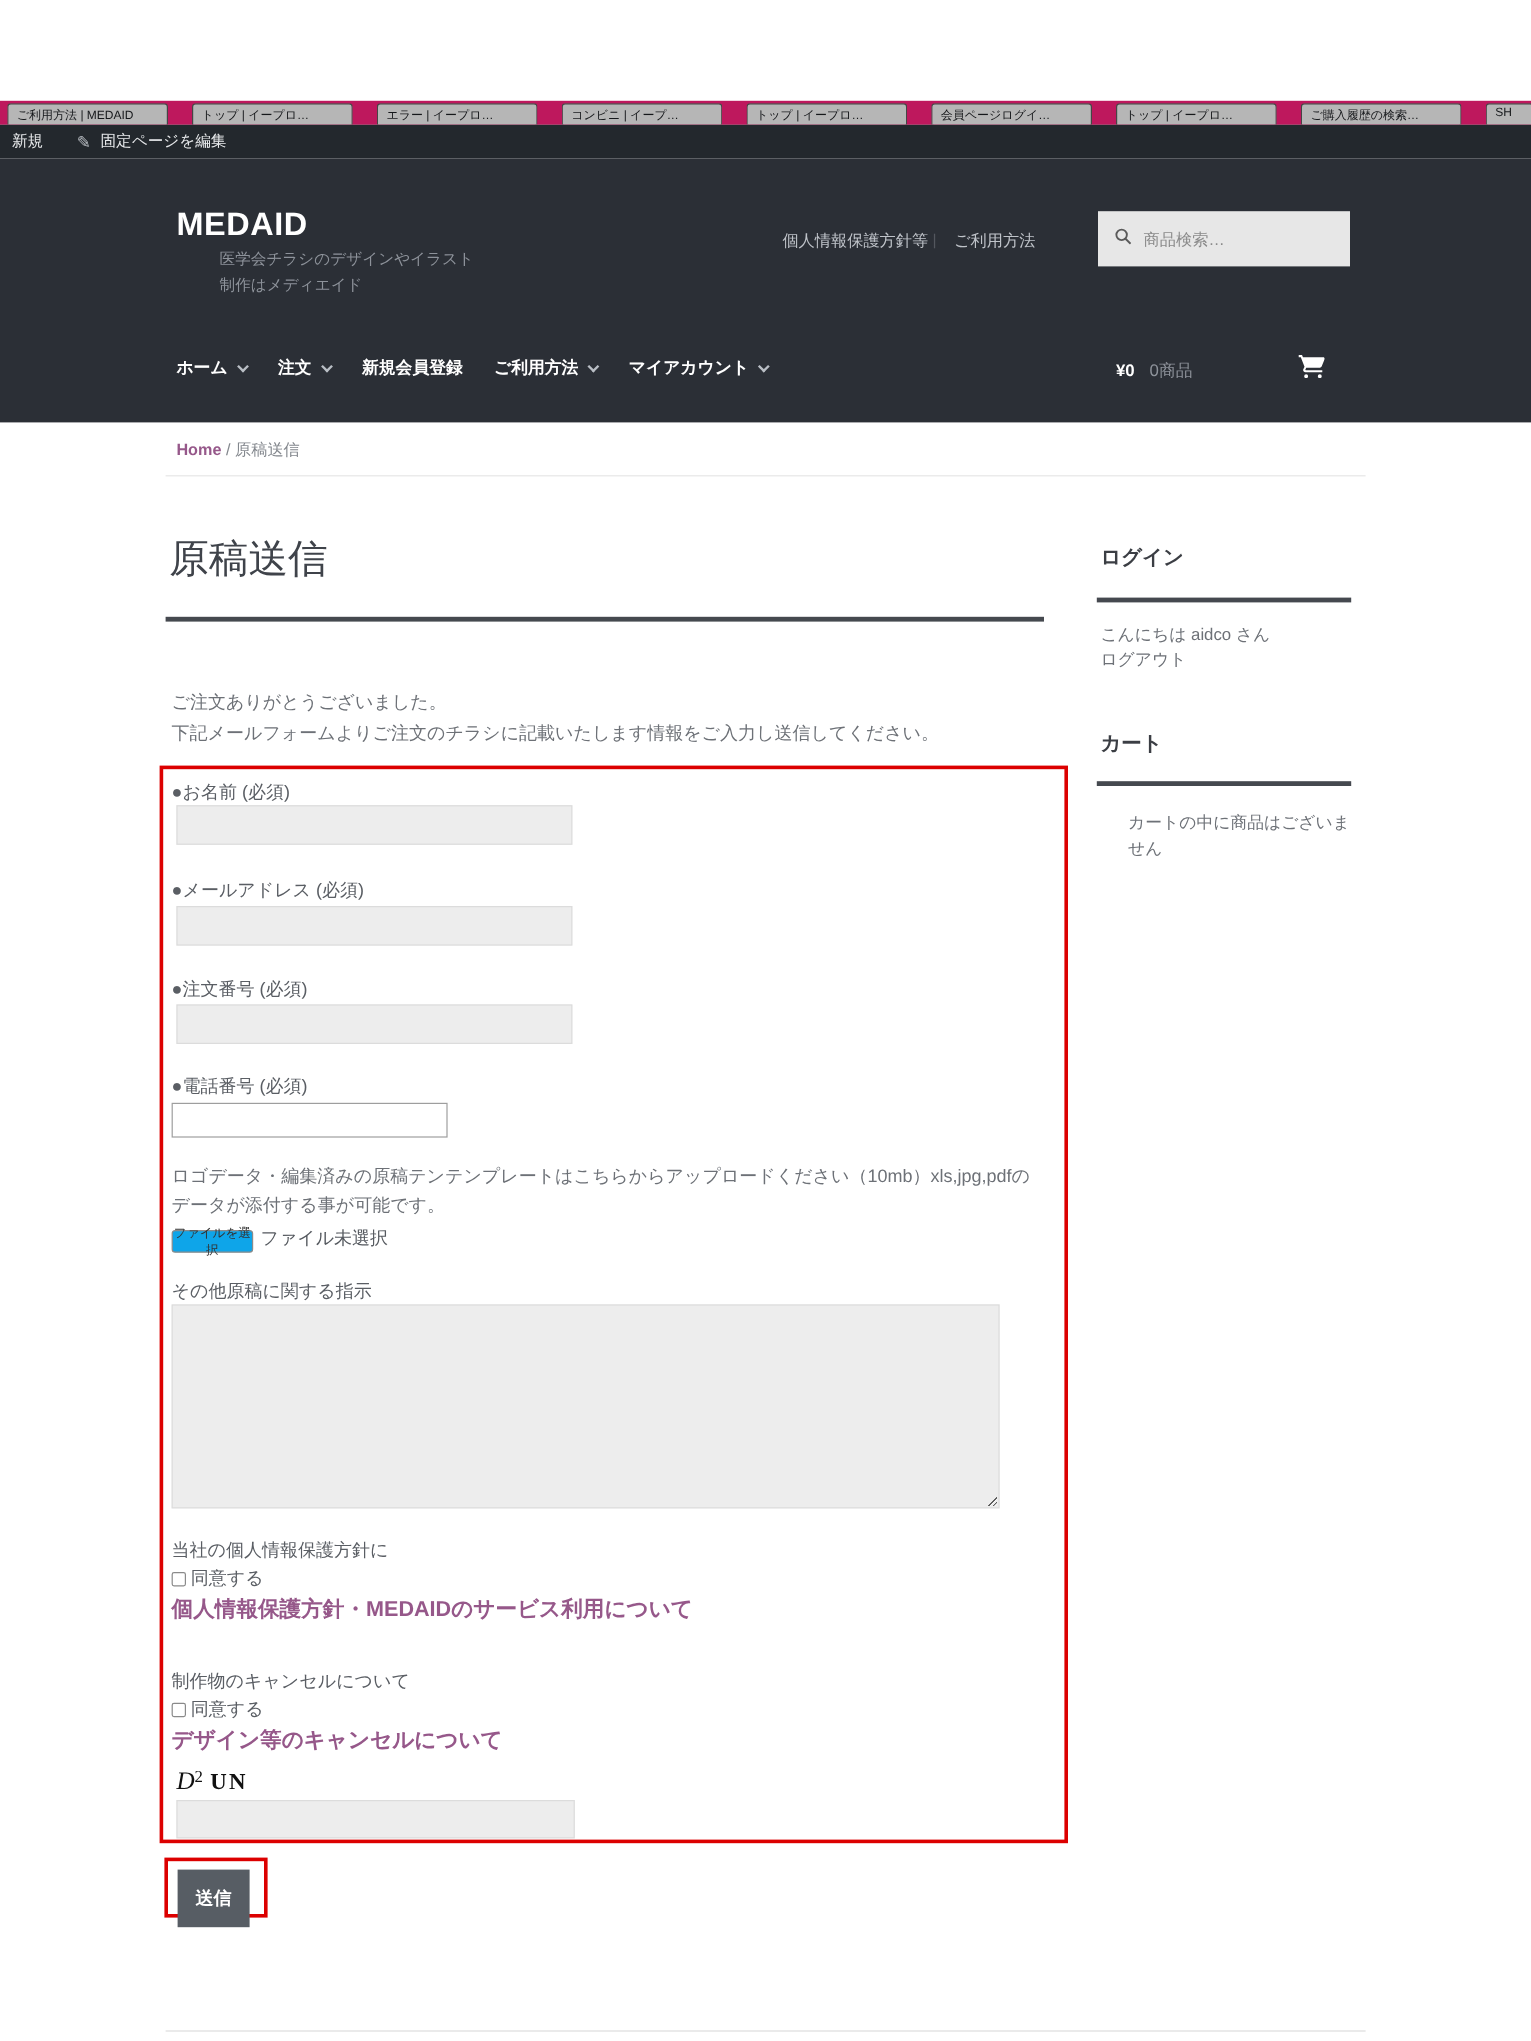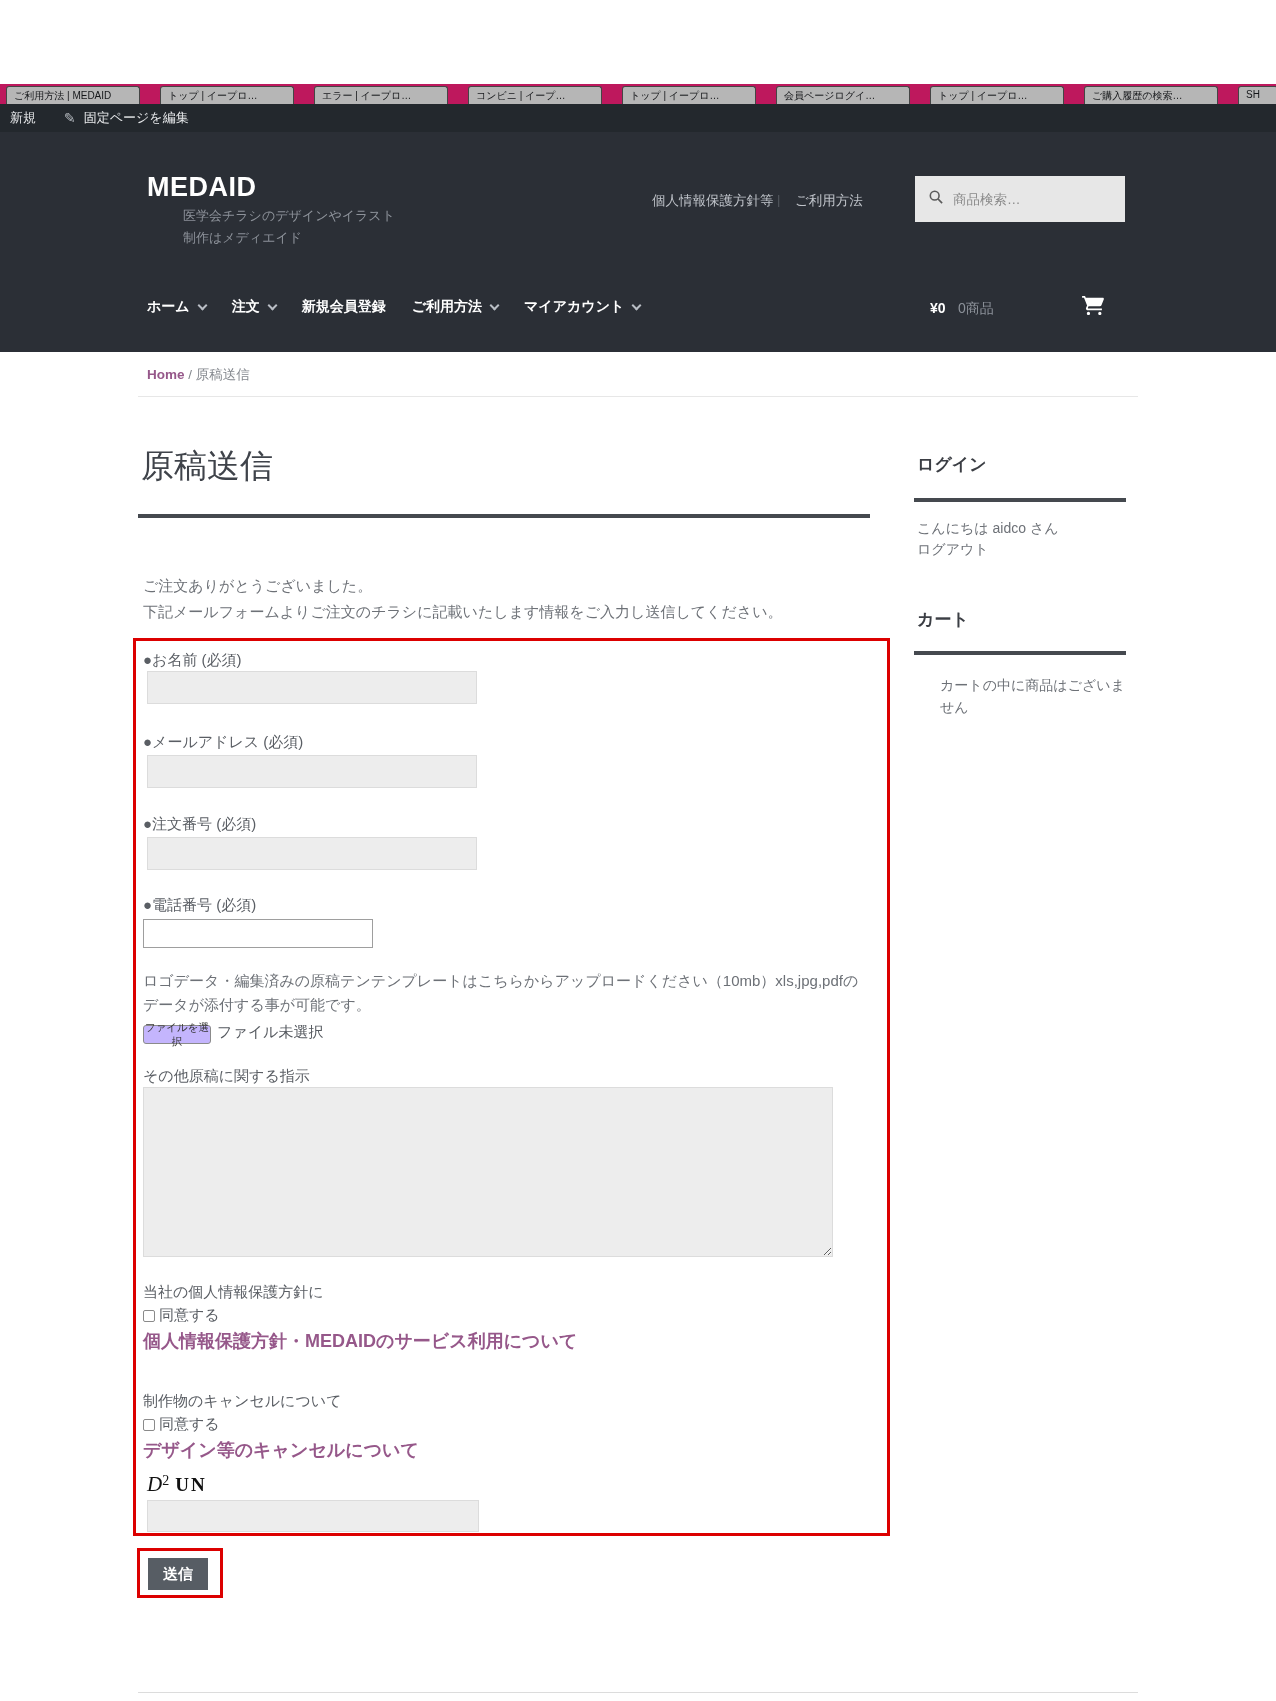--- a/index.html
+++ b/index.html
@@ -60,41 +60,41 @@
   .submit-red-box { left:137px; top:1548px; width:86px; height:50px; border:3px solid #dc0000; }
 
   
   .f-label { font-size:15px; color:#5a5e64; }
   .lab1 { left:143px; top:651px; } .lab2 { left:143px; top:733px; }
   .lab3 { left:143px; top:815px; } .lab4 { left:143px; top:896px; }
   .g-input { background:#ededed; border:1px solid #dcdcdc; width:330px; height:33px; }
   .in1 { left:147px; top:671px; } .in2 { left:147px; top:755px; } .in3 { left:147px; top:837px; }
   .w-input { left:143px; top:919px; width:230px; height:29px; background:#ffffff; border:1px solid #9e9e9e; }
   .upload-note { left:143px; top:969px; font-size:15px; color:#6d7177; line-height:24px; }
-  .file-btn { left:143px; top:1025px; width:68px; height:19px; background:#c4b5fd;
+  .file-btn { left:143px; top:1025px; width:68px; height:19px; background:#0ea5e9;
               border:1px solid #8b8b8b; border-radius:3px; font-size:10.5px; color:#333;
               display:flex; align-items:center; justify-content:center; font-family:inherit; }
   .file-status { left:217px; top:1023px; font-size:15px; color:#55595f; }
   .other-label { left:143px; top:1067px; }
   .f-textarea { left:143px; top:1087px; width:690px; height:170px; background:#ededed;
                 border:1px solid #dcdcdc; resize:vertical; font-family:inherit; }
   .sec-head { font-size:15px; color:#5a5e64; }
   .priv-head { left:143px; top:1283px; } .cancel-head { left:143px; top:1392px; }
   .check-row { display:flex; align-items:center; font-size:15px; color:#5a5e64; }
   .chk1 { left:143px; top:1306px; } .chk2 { left:143px; top:1415px; }
   .checkbox { width:12px; height:12px; border:1px solid #8a8a8a; border-radius:2px;
               background:#fff; margin-right:4px; display:inline-block; }
   .p-link { font-size:18px; font-weight:bold; color:#96588a; cursor:pointer; }
   .plink1 { left:143px; top:1329px; } .plink2 { left:143px; top:1438px; }
   .captcha { left:147px; top:1472px; font-family:"Liberation Serif","DejaVu Serif",serif; color:#111; }
   .cap-d { font-style:italic; font-size:21px; }
   .cap-2 { font-size:14px; vertical-align:6px; }
   .cap-un { font-size:19px; letter-spacing:2px; margin-left:6px; font-weight:bold; }
   .in5 { left:147px; top:1500px; width:332px; height:32px; }
-  .submit-btn { left:148px; top:1558px; width:60px; height:32px; background:#575d64; color:#ffffff;
+  .submit-btn { left:148px; top:1558px; width:60px; height:48px; background:#575d64; color:#ffffff;
                 font-size:15px; font-weight:bold; border:none; font-family:inherit; cursor:pointer; }
 
   
   .sb-head { font-size:17px; font-weight:bold; color:#3b3e44; }
   .sb-login { left:917px; top:453px; } .sb-cart { left:917px; top:608px; }
   .sb-bar { width:212px; height:4px; background:#45494f; }
   .sb-bar1 { left:914px; top:498px; } .sb-bar2 { left:914px; top:651px; }
   .sb-text { font-size:14px; color:#6d7177; }
   .sb-greet { left:917px; top:520px; }
   .sb-logout { left:917px; top:541px; cursor:pointer; }

